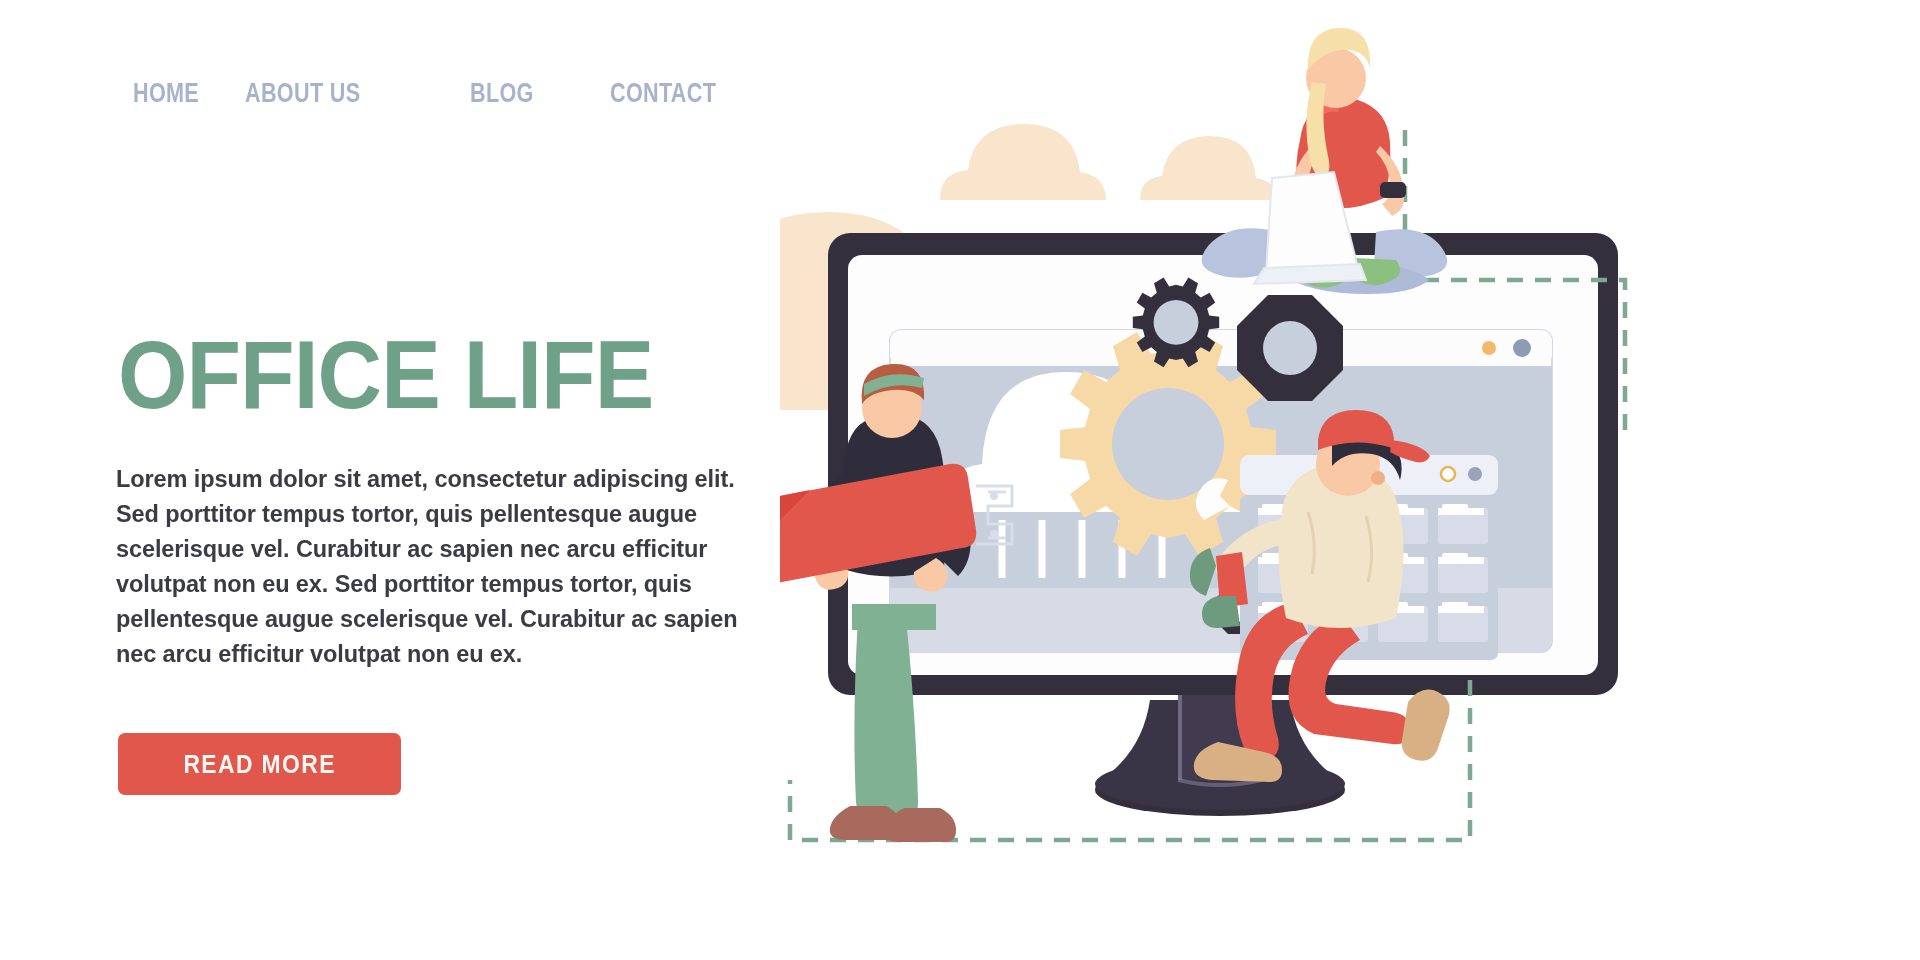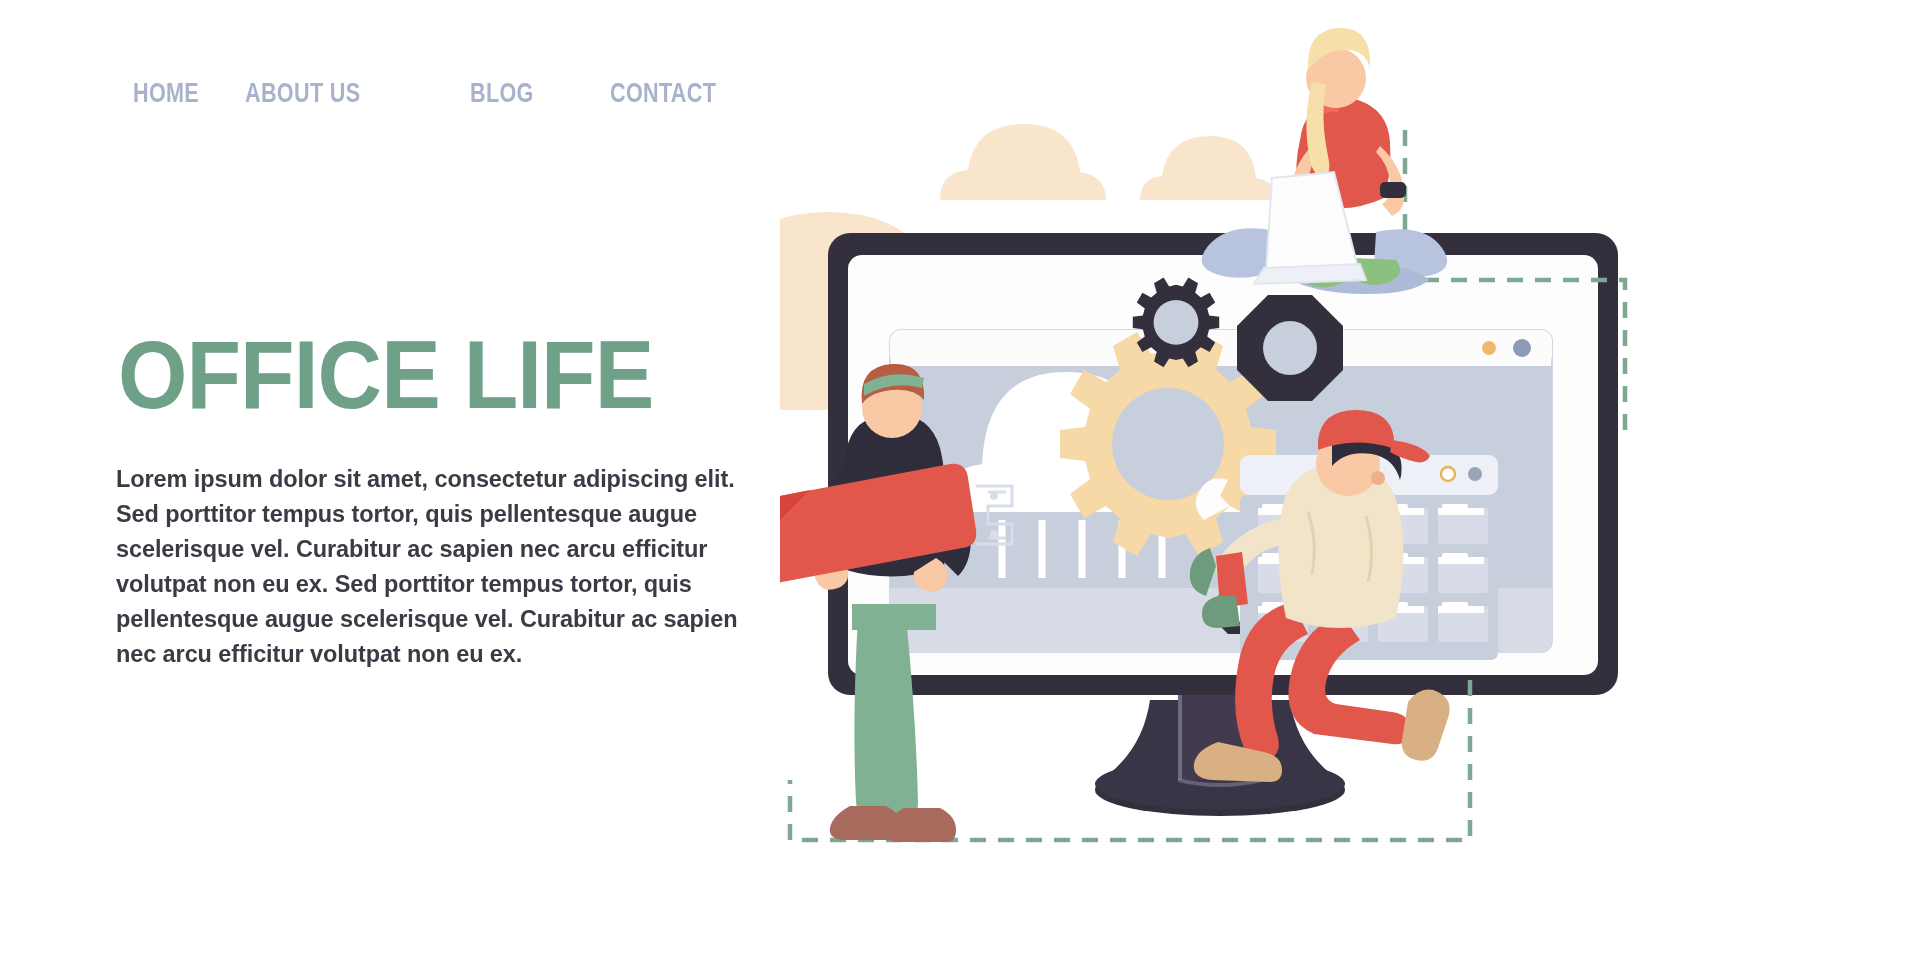--- a/index.html
+++ b/index.html
@@ -74,20 +74,23 @@
 
   <nav class="nav">
     <a class="nav-item i0">HOME</a>
     <a class="nav-item i1">ABOUT US</a>
     <a class="nav-item i2">BLOG</a>
     <a class="nav-item i3">CONTACT</a>
   </nav>
 
   <h1 class="headline">OFFICE LIFE</h1>
   <p class="paragraph">Lorem ipsum dolor sit amet, consectetur adipiscing elit. Sed porttitor tempus tortor, quis pellentesque augue scelerisque vel. Curabitur ac sapien nec arcu efficitur volutpat non eu ex. Sed porttitor tempus tortor, quis pellentesque augue scelerisque vel. Curabitur ac sapien nec arcu efficitur volutpat non eu ex.</p>
+  <button class="read-more">
+    <span>READ MORE</span>
+  </button>
 
   <div class="illo">
     <svg viewBox="0 0 1140 960" xmlns="http://www.w3.org/2000/svg">
       <defs>
         <clipPath id="screenClip">
           <rect x="95" y="330" width="690" height="330" rx="6"></rect>
         </clipPath>
         <clipPath id="browserClip">
           <rect x="110" y="330" width="662" height="322" rx="10"></rect>
         </clipPath>

